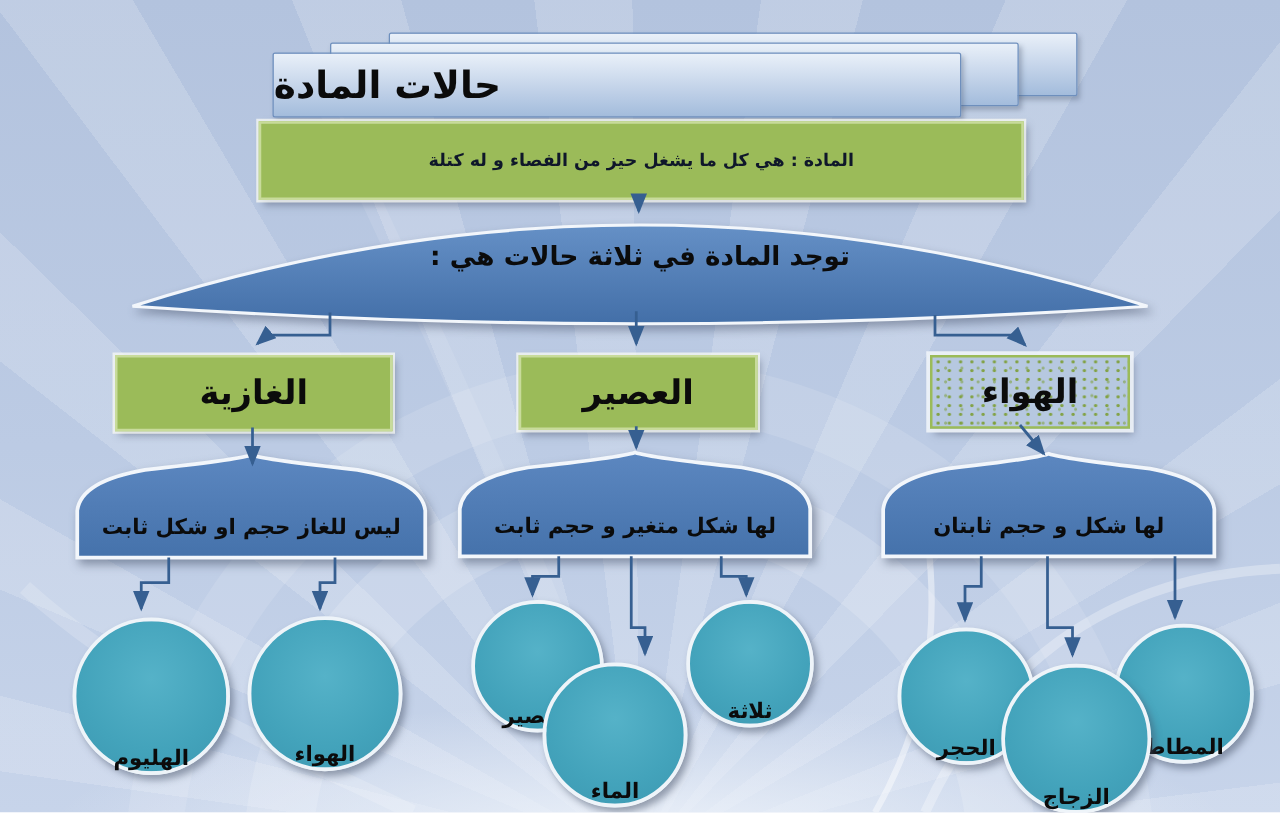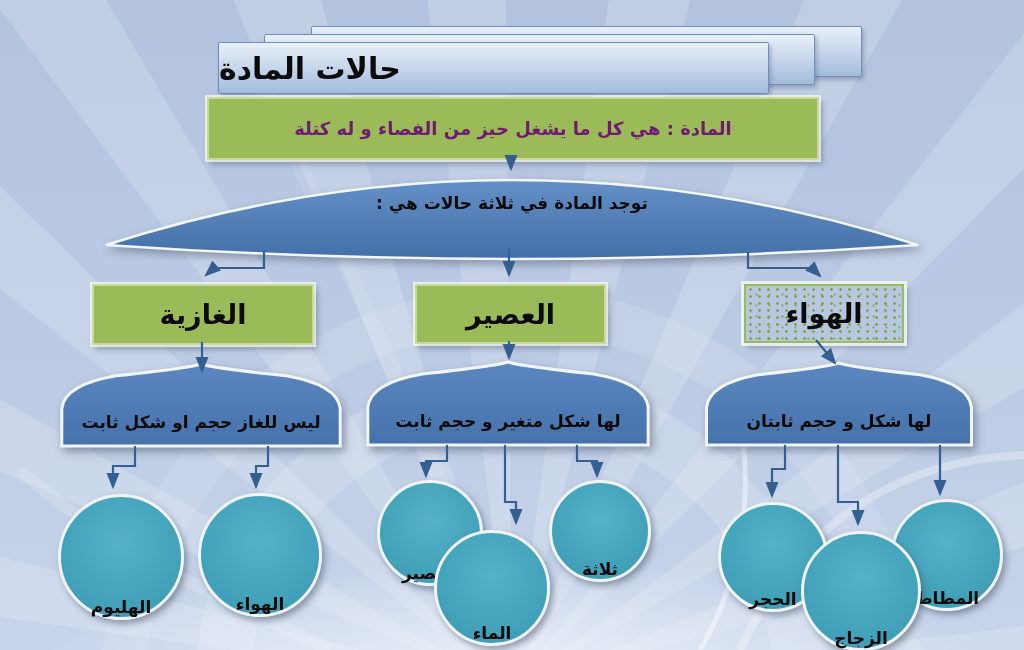--- a/index.html
+++ b/index.html
@@ -20,40 +20,40 @@
   .stack-mid{left:264px;top:34px;width:549px;height:49px;z-index:3;}
   .title-box{left:218px;top:42px;width:549px;height:50px;z-index:4;
     display:flex;align-items:center;justify-content:flex-start;}
   .title-text{font-size:30px;font-weight:bold;color:#0b0b0b;direction:rtl;white-space:nowrap;}
 
   
   .green-box{position:absolute;background:#9bbb59;border:2px solid #c8db9b;
     box-shadow:0 0 0 2px rgba(248,250,244,.75), 3px 4px 6px rgba(75,86,110,.5);
     display:flex;align-items:center;justify-content:center;z-index:5;}
   .def-box{left:207px;top:97px;width:608px;height:59px;}
-  .def-text{font-size:18px;font-weight:bold;color:#701a75;direction:rtl;white-space:nowrap;}
+  .def-text{font-size:14px;font-weight:bold;color:#0f172a;direction:rtl;white-space:nowrap;}
 
   .state-name{font-size:27px;font-weight:bold;color:#0b0b0b;direction:rtl;white-space:nowrap;}
   .state-gas{left:92px;top:284px;width:218px;height:57px;}
   .state-liquid{left:415px;top:284px;width:187px;height:56px;}
   .state-solid{left:744px;top:284px;width:156px;height:55px;
     background-color:#b6c8e0;
     background-image:
       radial-gradient(circle, rgba(124,158,52,.9) 1px, transparent 1.6px),
       radial-gradient(circle, rgba(124,158,52,.55) 1px, transparent 1.5px);
     background-size:9px 7px,13px 11px;background-position:0 0,4px 3px;
     border:2.5px solid #9bbb59;
     box-shadow:0 0 0 3px rgba(240,244,250,.9), 3px 4px 6px rgba(75,86,110,.5);}
 
   
   .arc-wrap{position:absolute;left:103px;top:177px;width:818px;height:88px;z-index:4;
     filter:drop-shadow(3px 4px 4px rgba(60,72,96,.45));}
   .arc-wrap svg{position:absolute;inset:0;width:100%;height:100%;overflow:visible;}
   .arc-text{position:absolute;left:0;right:0;top:16px;text-align:center;
-    font-size:17px;font-weight:bold;color:#0b0b0b;direction:rtl;white-space:nowrap;}
+    font-size:21px;font-weight:bold;color:#0b0b0b;direction:rtl;white-space:nowrap;}
 
   
   .dome{position:absolute;z-index:5;filter:drop-shadow(3px 4px 4px rgba(60,72,96,.5));}
   .dome svg{position:absolute;inset:0;width:100%;height:100%;overflow:visible;}
   .dome-text{position:absolute;left:0;right:0;bottom:14px;text-align:center;
     font-size:17px;font-weight:bold;color:#0b0b0b;direction:rtl;white-space:nowrap;}
   .dome-gas{left:56px;top:363px;width:290px;height:83px;}
   .dome-liquid{left:362px;top:361px;width:292px;height:84px;}
   .dome-solid{left:701px;top:362px;width:276px;height:83px;}
 

